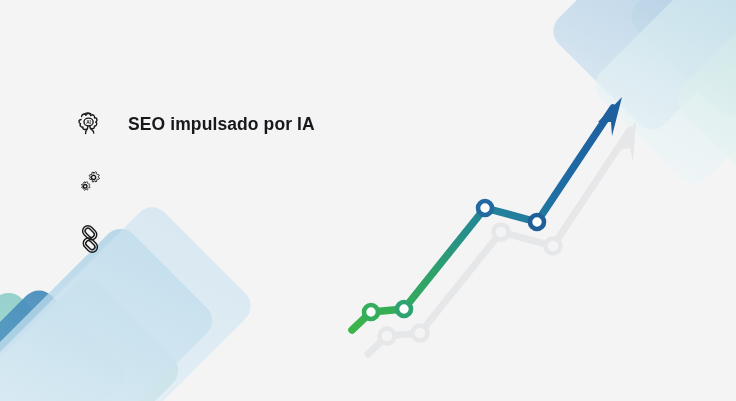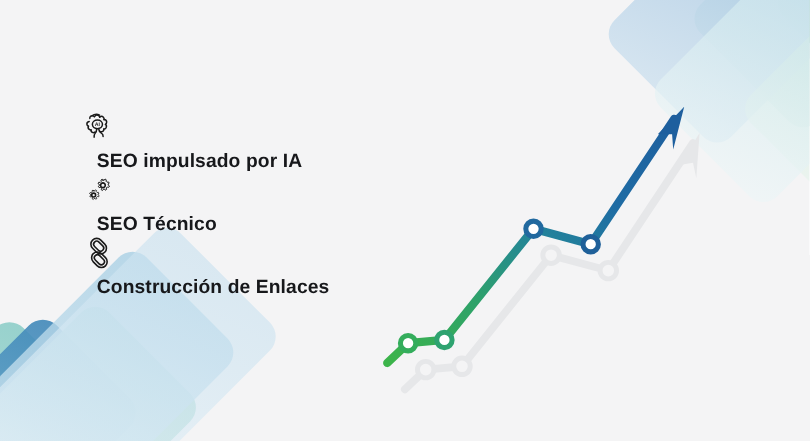--- a/index.html
+++ b/index.html
@@ -66,22 +66,22 @@
 
   
   .feature-list {
     position: absolute;
     left: 70px;
     top: 96px;
     width: 300px;
   }
   .feature-row {
     display: flex;
+    align-items: center;
     height: 57px;
-    flex-direction: column;
   }
   .feature-icon {
     width: 40px;
     height: 40px;
     flex: 0 0 40px;
     display: flex;
     align-items: center;
     justify-content: center;
     color: #1a1a1a;
   }
@@ -154,35 +154,33 @@
           <g transform="translate(24.2,14.6)">
             <path d="M0 -9.3 l2.4 .5 1.3 -2 2.2 1.5 -.6 2.3 1.8 1.8 2.3 -.6 1.5 2.2 -2 1.3 .5 2.4 2 1.3 -1.5 2.2 -2.3 -.6 -1.8 1.8 .6 2.3 -2.2 1.5 -1.3 -2 -2.4 .5 -1.3 2 -2.2 -1.5 .6 -2.3 -1.8 -1.8 -2.3 .6 -1.5 -2.2 2 -1.3 -.5 -2.4 -2 -1.3 1.5 -2.2 2.3 .6 1.8 -1.8 -.6 -2.3 2.2 -1.5 1.3 2z" transform="scale(.62)"></path>
             <circle cx="0" cy="0" r="2.5"></circle>
           </g>
           <g transform="translate(14.3,25.1)">
             <path d="M0 -9.3 l2.4 .5 1.3 -2 2.2 1.5 -.6 2.3 1.8 1.8 2.3 -.6 1.5 2.2 -2 1.3 .5 2.4 2 1.3 -1.5 2.2 -2.3 -.6 -1.8 1.8 .6 2.3 -2.2 1.5 -1.3 -2 -2.4 .5 -1.3 2 -2.2 -1.5 .6 -2.3 -1.8 -1.8 -2.3 .6 -1.5 -2.2 2 -1.3 -.5 -2.4 -2 -1.3 1.5 -2.2 2.3 .6 1.8 -1.8 -.6 -2.3 2.2 -1.5 1.3 2z" transform="scale(.52)"></path>
             <circle cx="0" cy="0" r="2.1"></circle>
           </g>
         </svg>
       </span>
-      <span class="feature-label">SEO Técnico</span>
     </div>
 
     <div class="feature-row">
       <span class="feature-icon">
         <svg viewBox="0 0 40 40" width="34" height="34" fill="none" stroke="#1a1a1a" stroke-width="1.7" stroke-linecap="round" stroke-linejoin="round">
           <g transform="rotate(-45 20 20)">
             <rect x="18.7" y="5.4" width="12.4" height="18.4" rx="6.2"></rect>
             <rect x="21.6" y="8.4" width="6.6" height="12.4" rx="3.3"></rect>
             <rect x="9.0" y="16.2" width="12.4" height="18.4" rx="6.2"></rect>
             <rect x="11.9" y="19.2" width="6.6" height="12.4" rx="3.3"></rect>
           </g>
         </svg>
       </span>
-      <span class="feature-label">Construcción de Enlaces</span>
     </div>
 
   </div>
 
   <div class="chart">
     <svg viewBox="0 0 330 300" preserveAspectRatio="none">
       <defs>
         <linearGradient id="lineGrad" x1="0" y1="1" x2="1" y2="0" gradientUnits="objectBoundingBox">
           <stop offset="0%" stop-color="#3cb44a"></stop>
           <stop offset="28%" stop-color="#2ea26a"></stop>

